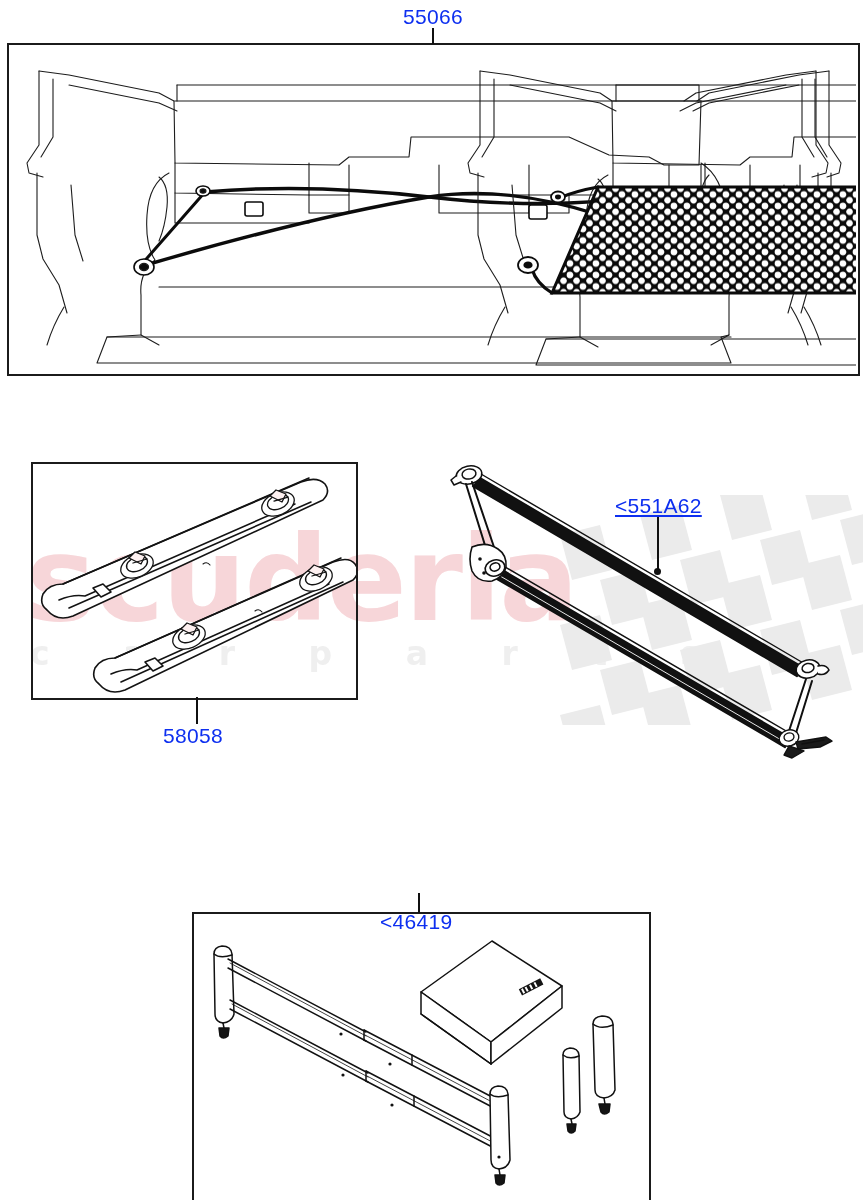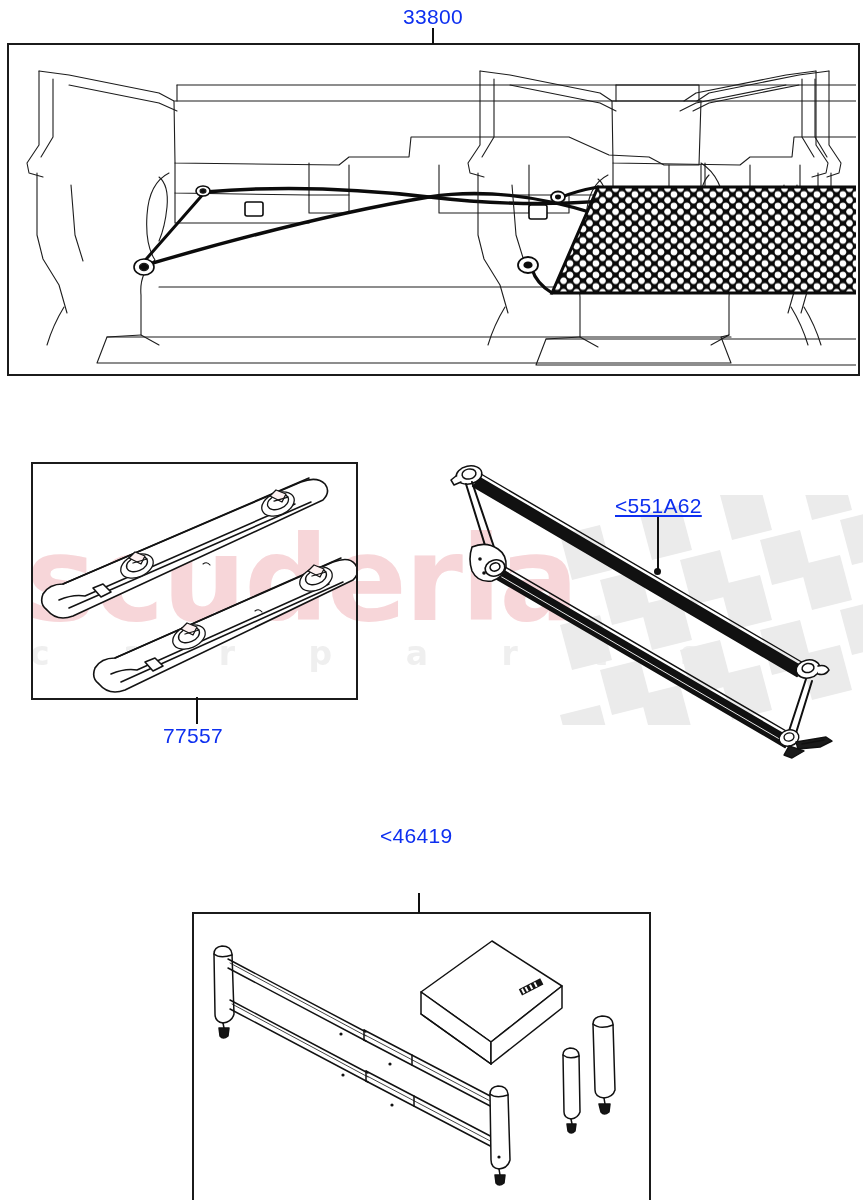--- a/index.html
+++ b/index.html
@@ -83,21 +83,21 @@
     color: #0d2ff0;
     font-family: "Liberation Sans", sans-serif;
     font-size: 21px;
     font-weight: normal;
     letter-spacing: 0.3px;
     white-space: nowrap;
   }
   .lbl-55066  { left: 403px; top: 5px; }
   .lbl-551A62 { left: 615px; top: 494px; text-decoration: underline; }
   .lbl-46068  { left: 163px; top: 724px; }
-  .lbl-46419  { left: 380px; top: 824px; }
+  .lbl-46419  { left: 380px; top: 910px; }
 
   .leader {
     position: absolute;
     background: #101010;
     width: 2px;
     z-index: 5;
   }
   .ld-55066  { left: 432px; top: 28px;  height: 16px; }
   .ld-551A62 { left: 657px; top: 517px; height: 55px; }
   .ld-46068  { left: 196px; top: 697px; height: 27px; }
@@ -152,28 +152,28 @@
         <polygon points="280,115 320,105 332,150 292,160"></polygon>
 
         <polygon points="0,220 40,210 52,255 12,265"></polygon>
         <polygon points="80,200 120,190 132,235 92,245"></polygon>
         <polygon points="160,180 200,170 212,215 172,225"></polygon>
         <polygon points="240,160 280,150 292,195 252,205"></polygon>
       </g>
     </svg>
   </div>
 
-  <div class="callout lbl-55066">33800</div>
+  <div class="callout lbl-55066">55066</div>
   <div class="leader ld-55066"></div>
 
   <div class="callout lbl-551A62">&lt;551A62</div>
   <div class="leader ld-551A62"></div>
   <div class="leader-dot dot-551A62"></div>
 
-  <div class="callout lbl-46068">77557</div>
+  <div class="callout lbl-46068">58058</div>
   <div class="leader ld-46068"></div>
 
   <div class="callout lbl-46419">&lt;46419</div>
   <div class="leader ld-46419"></div>
 
   <div class="panel panel-top">
     <svg class="art" viewBox="0 0 849 329" preserveAspectRatio="none">
       <g fill="none" stroke="#1d1d1d" stroke-width="1.1" stroke-linejoin="round" stroke-linecap="round">
 
         <g>

